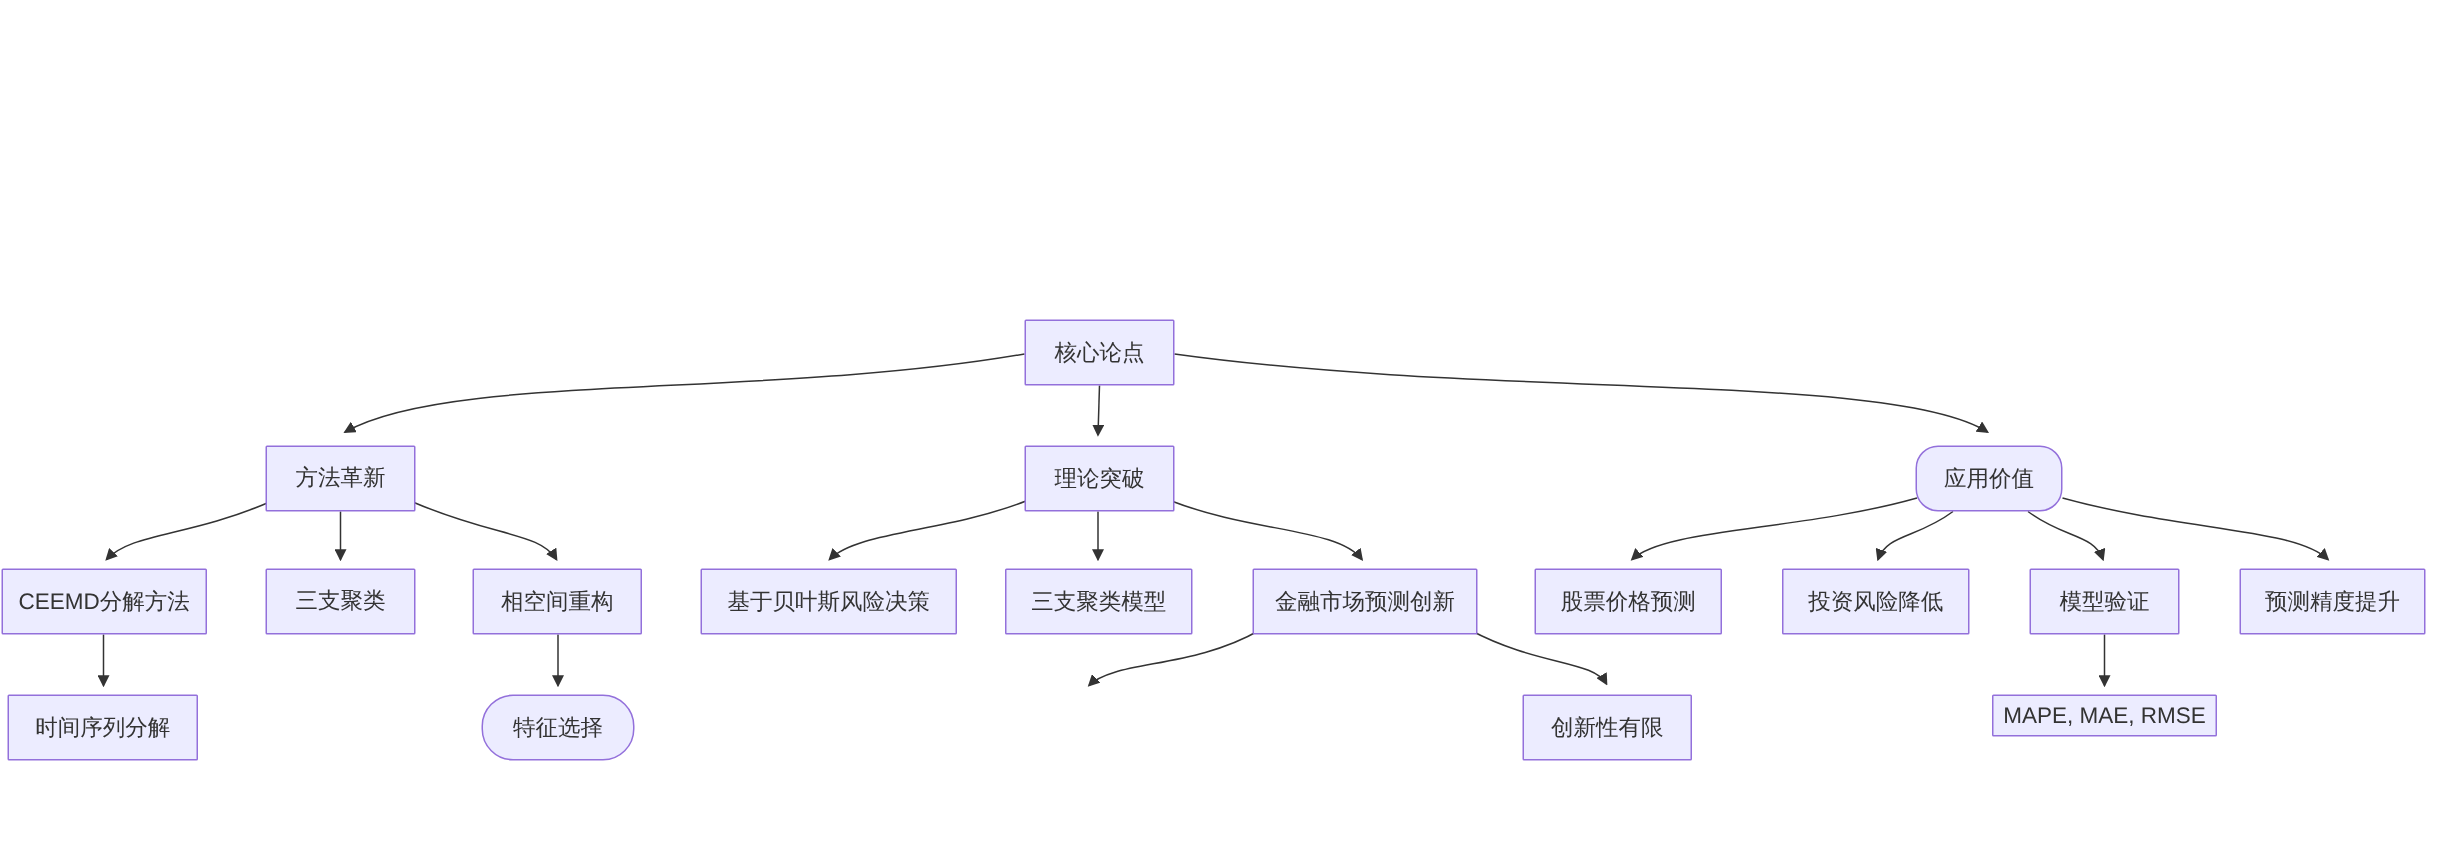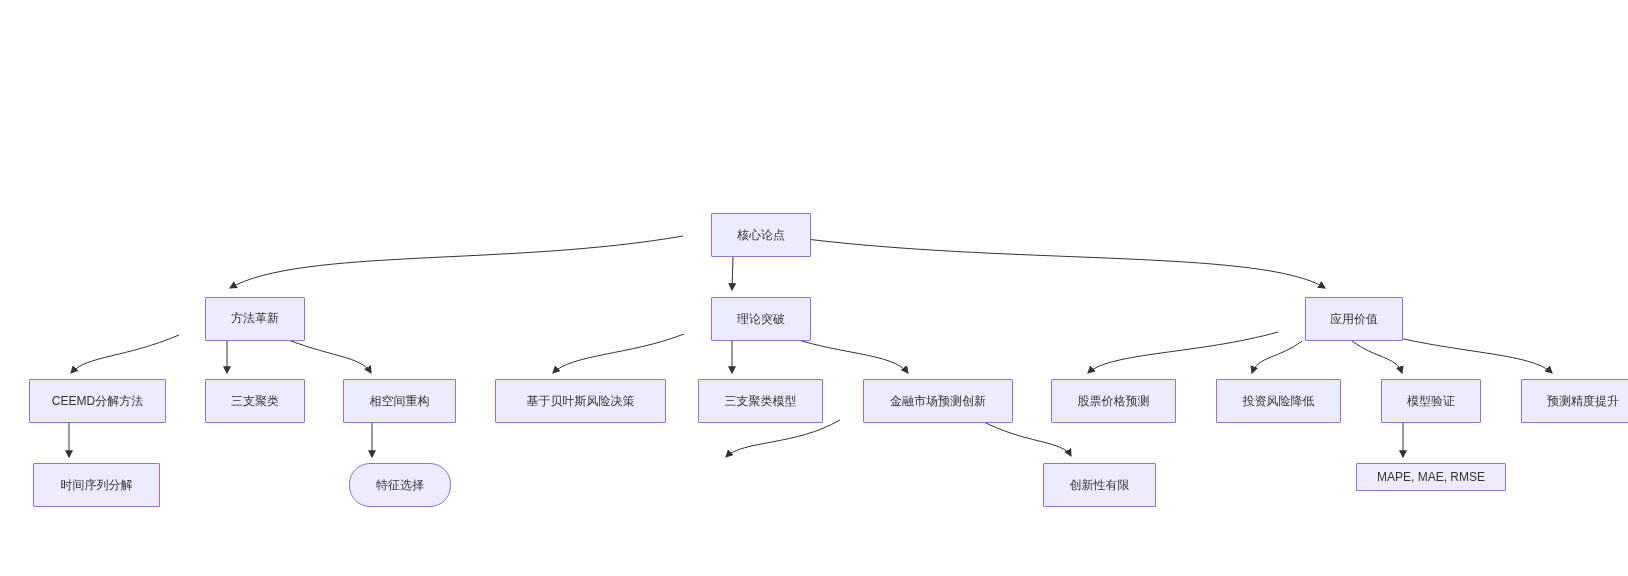--- a/index.html
+++ b/index.html
@@ -30,24 +30,23 @@
   .node {
     position: absolute;
     box-sizing: border-box;
     background: var(--node-fill, #ECECFF);
     border: 1px solid var(--node-border, #9370DB);
     border-radius: 1px;
     display: flex;
     align-items: center;
     justify-content: center;
     color: var(--text-color, #333333);
-    font-size: 12px;
+    font-size: 15px;
     line-height: 1;
     white-space: nowrap;
-    margin-left: 28px;
   }
 </style>
 </head>
 <body>
 
 <div id="diagram-canvas">
   <svg id="edge-layer" width="1628" height="576" viewBox="0 0 1628 576" xmlns="http://www.w3.org/2000/svg">
     <defs>
       <marker id="arrow" viewBox="0 0 10 10" refX="8.5" refY="5" markerWidth="8" markerHeight="8" orient="auto-start-reverse" markerUnits="userSpaceOnUse">
         <path d="M 0 0 L 10 5 L 0 10 z" fill="#333333"></path>
@@ -75,27 +74,27 @@
 
 <div class="node" style="left: 683px; top: 213px; width: 100px; height: 44px;">
       <span>核心论点</span>
     </div>
     <div class="node" style="left: 177px; top: 297px; width: 100px; height: 44px; font-family: Liberation Mono, monospace;">
       <span>方法革新</span>
     </div>
     <div class="node" style="left: 683px; top: 297px; width: 100px; height: 44px;">
       <span>理论突破</span>
     </div>
-    <div class="node" style="left: 1277px; top: 297px; width: 98px; height: 44px;">
+    <div class="node" style="left: 1277px; top: 297px; width: 98px; height: 44px; border-radius: 15px;">
       <span>应用价值</span>
     </div>
     <div class="node" style="left: 1px; top: 379px; width: 137px; height: 44px;">
       <span>CEEMD分解方法</span>
     </div>
-    <div class="node" style="left: 177px; top: 379px; width: 100px; height: 44px;">
+    <div class="node" style="left: 177px; top: 379px; width: 100px; height: 44px; font-family: Liberation Serif, serif;">
       <span>三支聚类</span>
     </div>
     <div class="node" style="left: 315px; top: 379px; width: 113px; height: 44px;">
       <span>相空间重构</span>
     </div>
     <div class="node" style="left: 467px; top: 379px; width: 171px; height: 44px;">
       <span>基于贝叶斯风险决策</span>
     </div>
     <div class="node" style="left: 670px; top: 379px; width: 125px; height: 44px; align-items: center;">
       <span>三支聚类模型</span>

